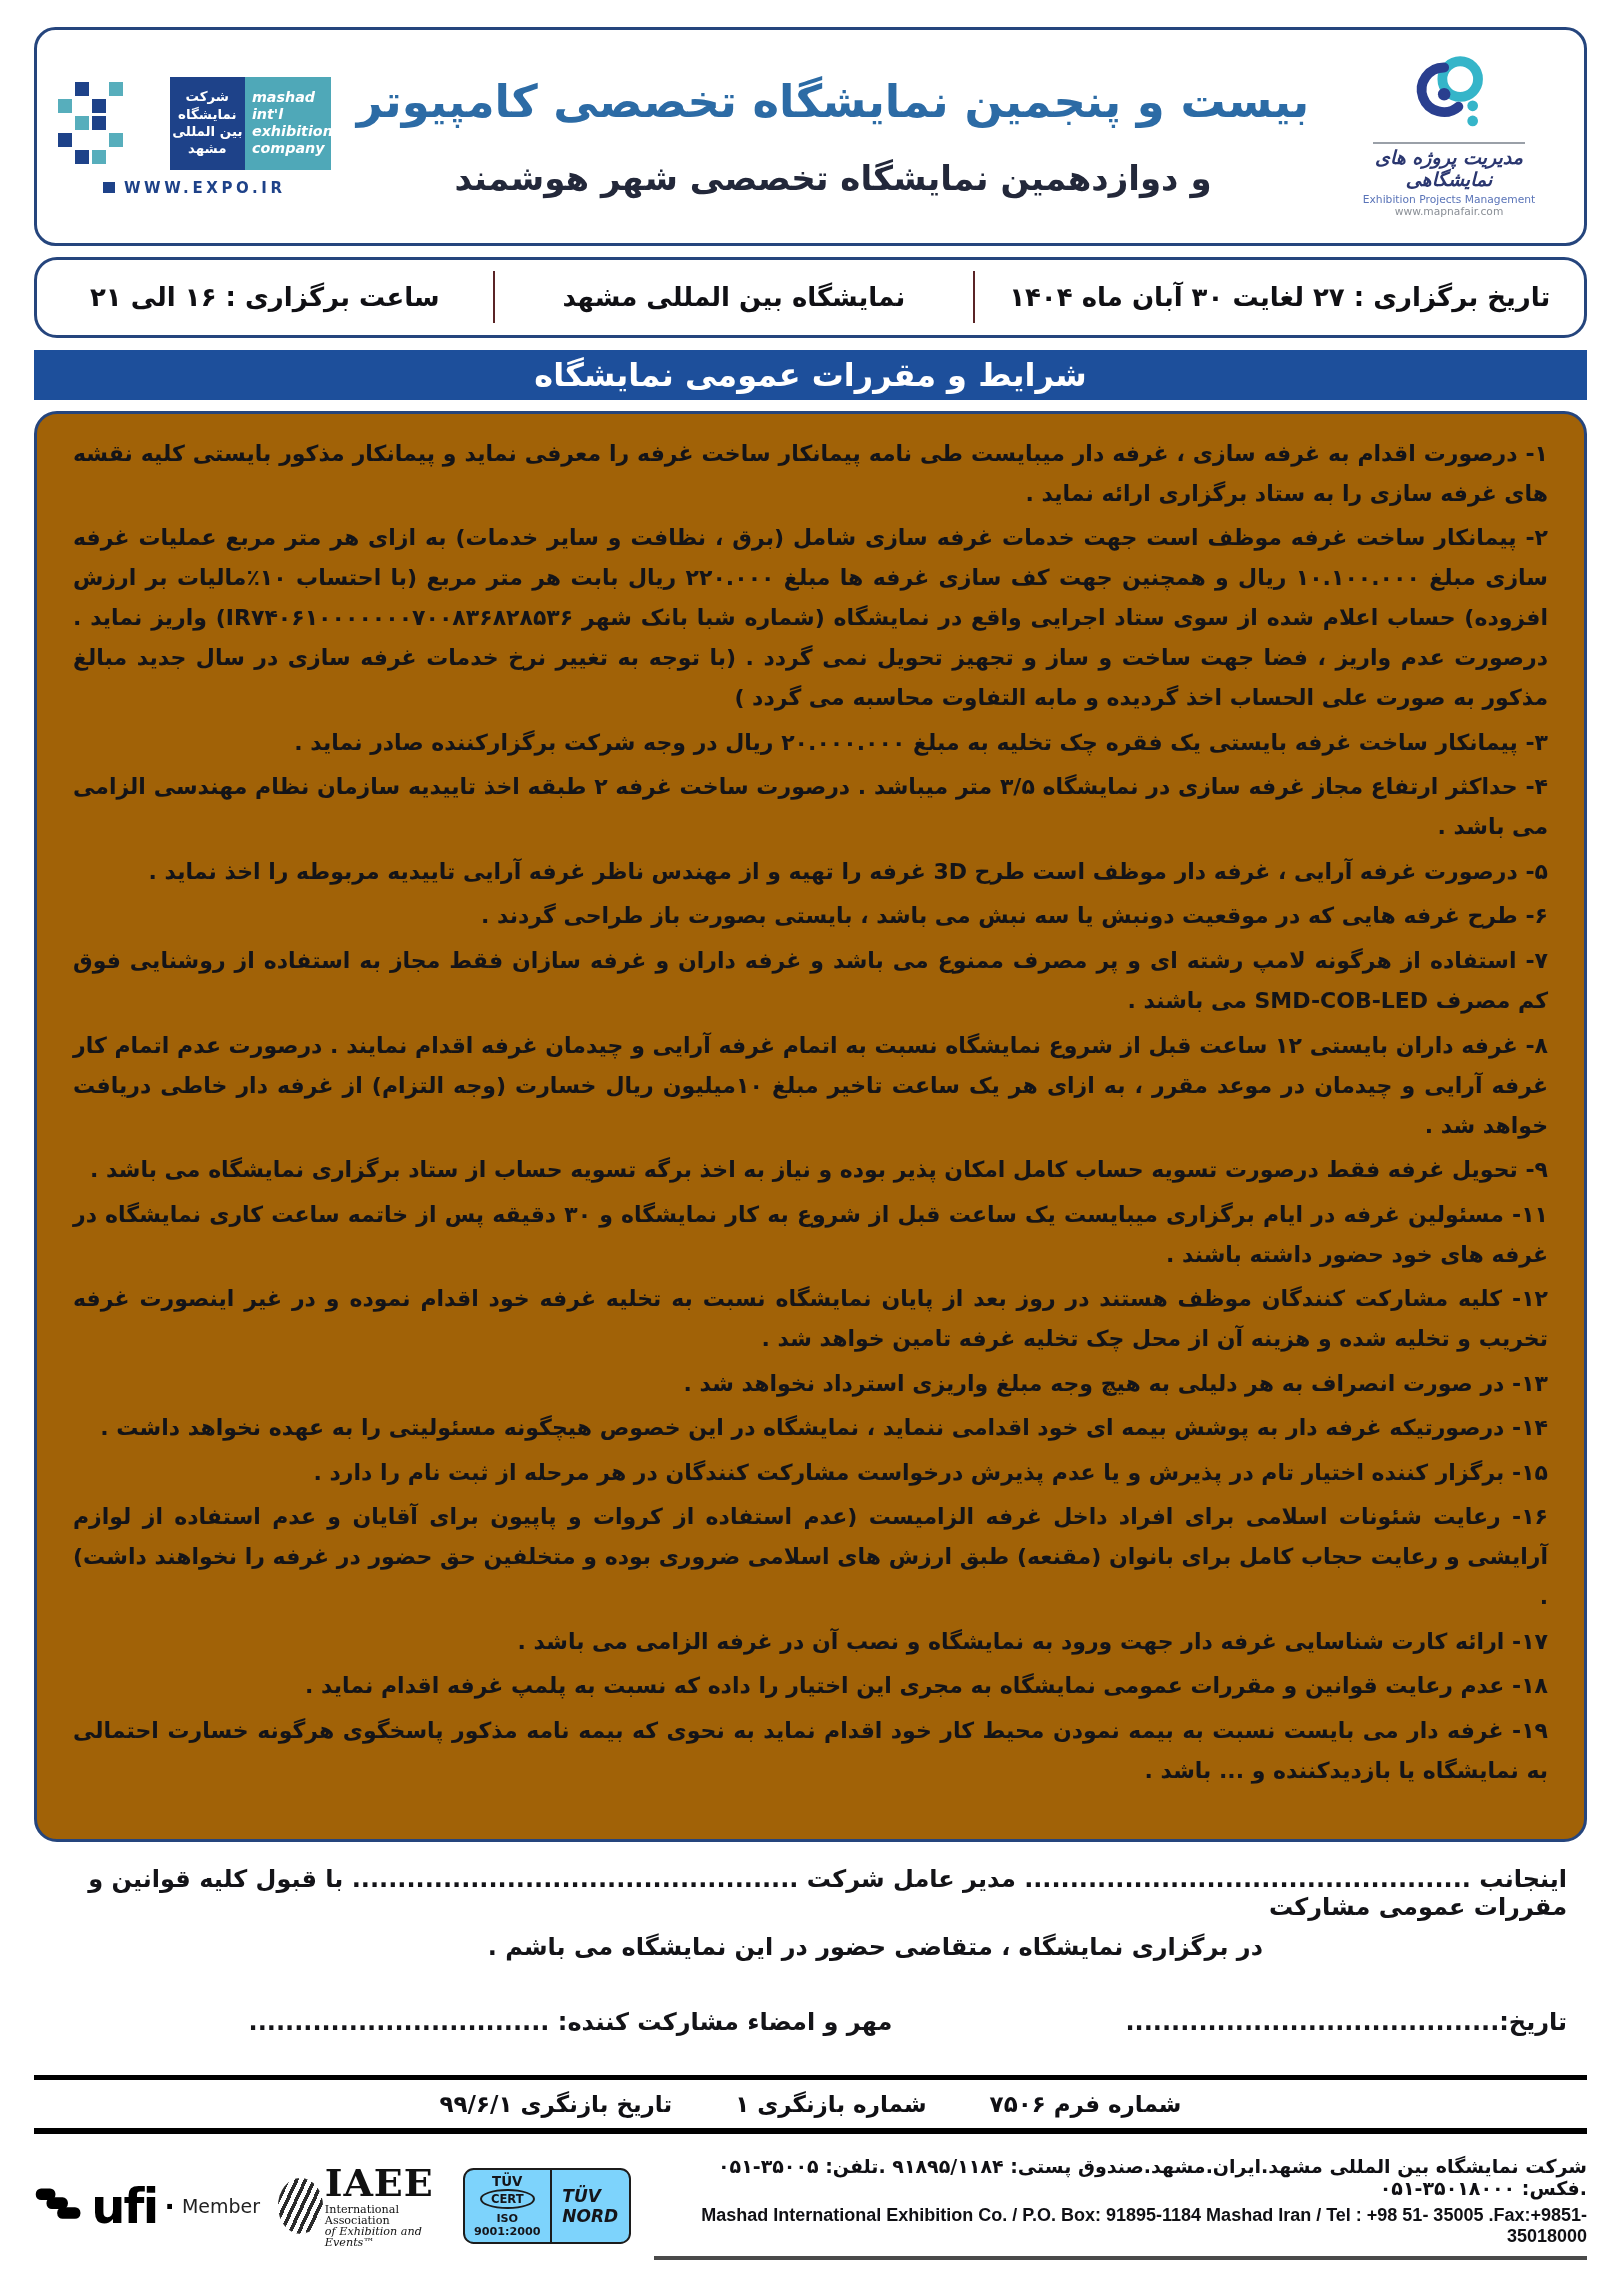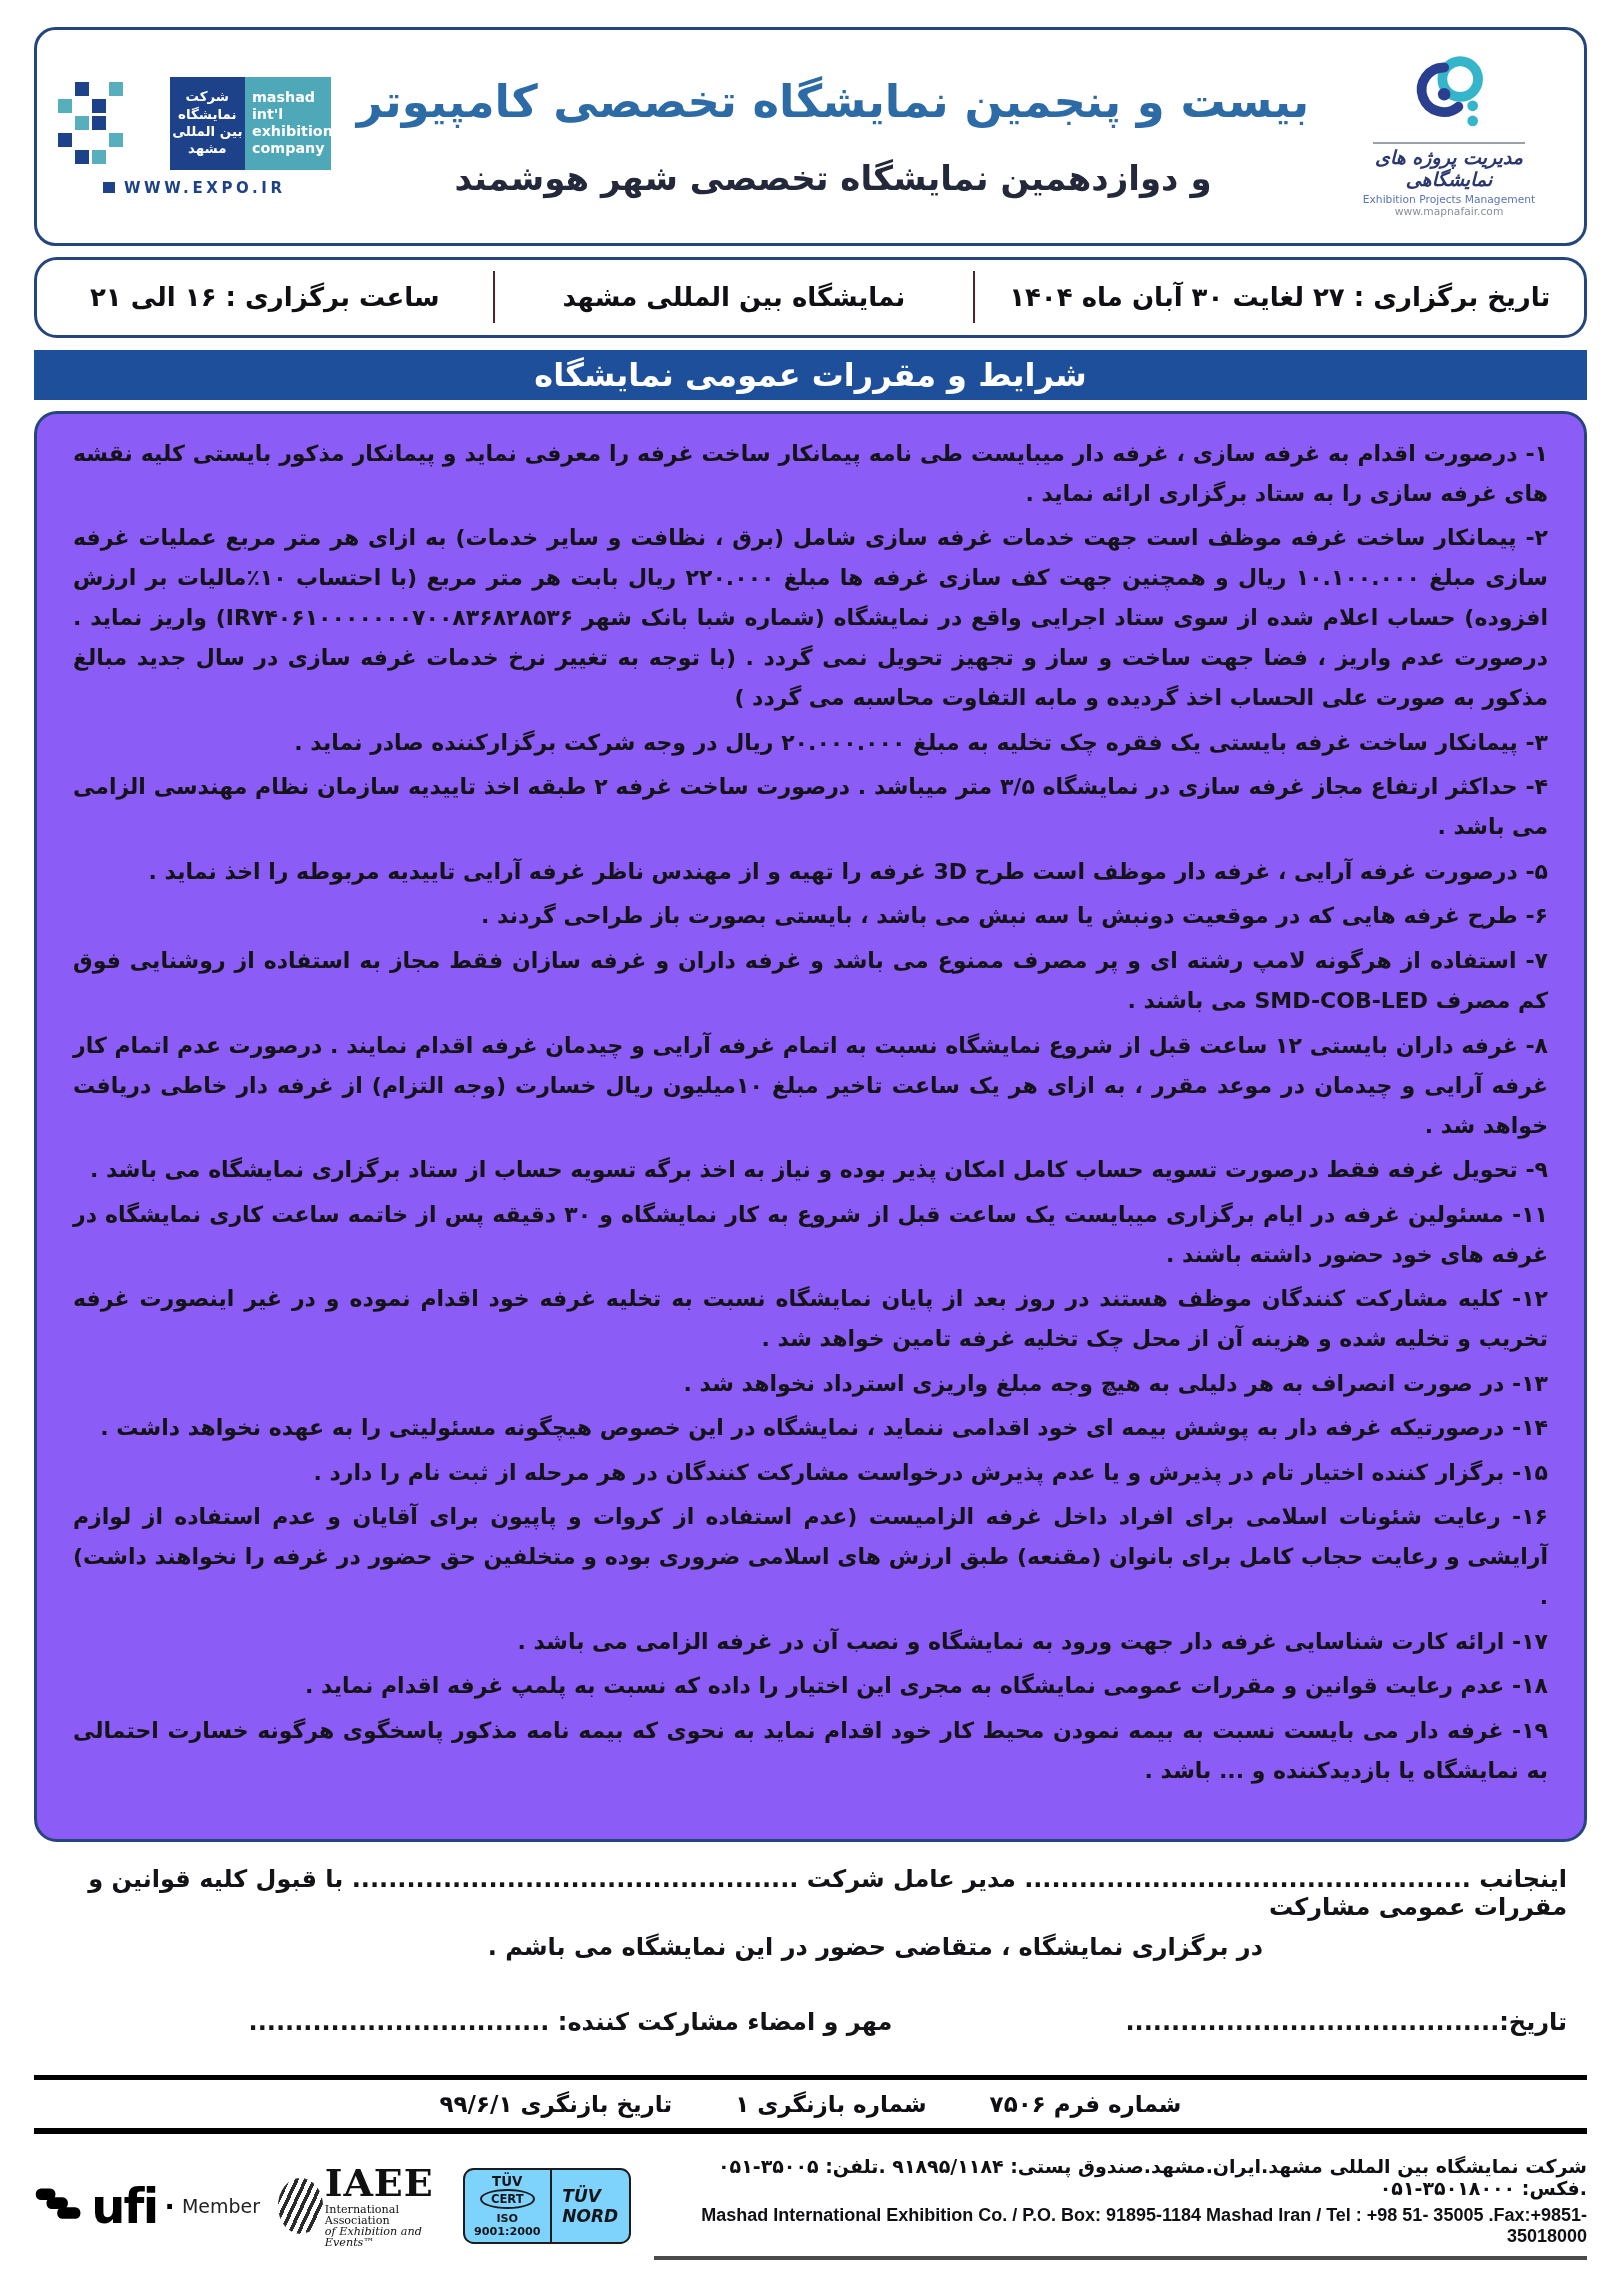--- a/index.html
+++ b/index.html
@@ -21,21 +21,21 @@
   .title1{font-size:45px;font-weight:bold;color:#2c6ba5;letter-spacing:-0.9px;}
   .title2{font-size:34px;font-weight:bold;color:#23283a;margin-top:30px;letter-spacing:-0.9px;}
   .expo-logo{width:269px;direction:ltr;text-align:center;}
   .expo-top{display:flex;justify-content:center;align-items:stretch;gap:0;}
   .mosaic{display:grid;grid-template-columns:repeat(4,13.4px);grid-auto-rows:13.4px;gap:3.6px;margin-right:7.2px;align-self:center;}
   .mosaic div{width:13.4px;height:13.4px;}
   .mc-n{background:#1e4289;} .mc-t{background:#57aebc;} .mc-e{background:transparent;}
   .expo-navy{width:75px;background:#1e4289;color:#fff;font-size:13.4px;font-weight:bold;
     display:flex;align-items:center;justify-content:center;white-space:pre-line;line-height:1.3;direction:rtl;margin-left:40px;}
   .expo-teal{width:86px;background:#4fa8b8;color:#fff;font-size:14.3px;font-weight:bold;text-align:left;
-    display:flex;align-items:center;white-space:pre-line;line-height:1.2;padding:5.4px 7.2px;box-sizing:border-box;}
+    display:flex;align-items:center;white-space:pre-line;line-height:1.2;padding:5.4px 7.2px;box-sizing:border-box;font-style:italic;}
   .expo-boxes{display:flex;height:93px;}
   .expo-url{margin-top:9px;font-size:15px;font-weight:bold;color:#1e4289;letter-spacing:3.6px;
     display:flex;align-items:center;justify-content:center;gap:9px;}
   .expo-url .sq{width:11.6px;height:11.6px;background:#1e4289;display:inline-block;}
   
   .info-bar{
     margin:10.7px 34px 0;height:81px;border:3.6px solid #25457d;border-radius:23px;
     display:flex;align-items:center;box-sizing:border-box;background:#fff;
     font-size:26px;font-weight:bold;color:#101014;
   }
@@ -44,21 +44,21 @@
   .info-sep{width:2.7px;height:52px;background:#5a2426;}
   
   .section-band{
     margin:12.5px 34px 0;height:50px;background:#1d4f9b;color:#ffffff;
     display:flex;align-items:center;justify-content:center;
     font-size:32px;font-weight:bold;
   }
   
   .terms-box{
     margin:10.7px 34px 0;height:1431px;border:3.6px solid #25457d;border-radius:23px;
-    box-sizing:border-box;padding:19.7px 36px 9px;overflow:hidden;background:#8b5cf6;
+    box-sizing:border-box;padding:19.7px 36px 9px;overflow:hidden;background:#a16207;
   }
   .terms-box p{
     margin:0 0 4.5px;font-size:22px;line-height:1.82;font-weight:bold;
     text-align:justify;color:#141418;
   }
   
   .signature{margin:23px 54px 0;font-size:24px;font-weight:bold;color:#141418;}
   .sig-line2{padding-right:304px;margin-top:12.5px;}
   .sig-row{display:flex;margin-top:47px;align-items:flex-end;}
   .sig-date{white-space:nowrap;}

